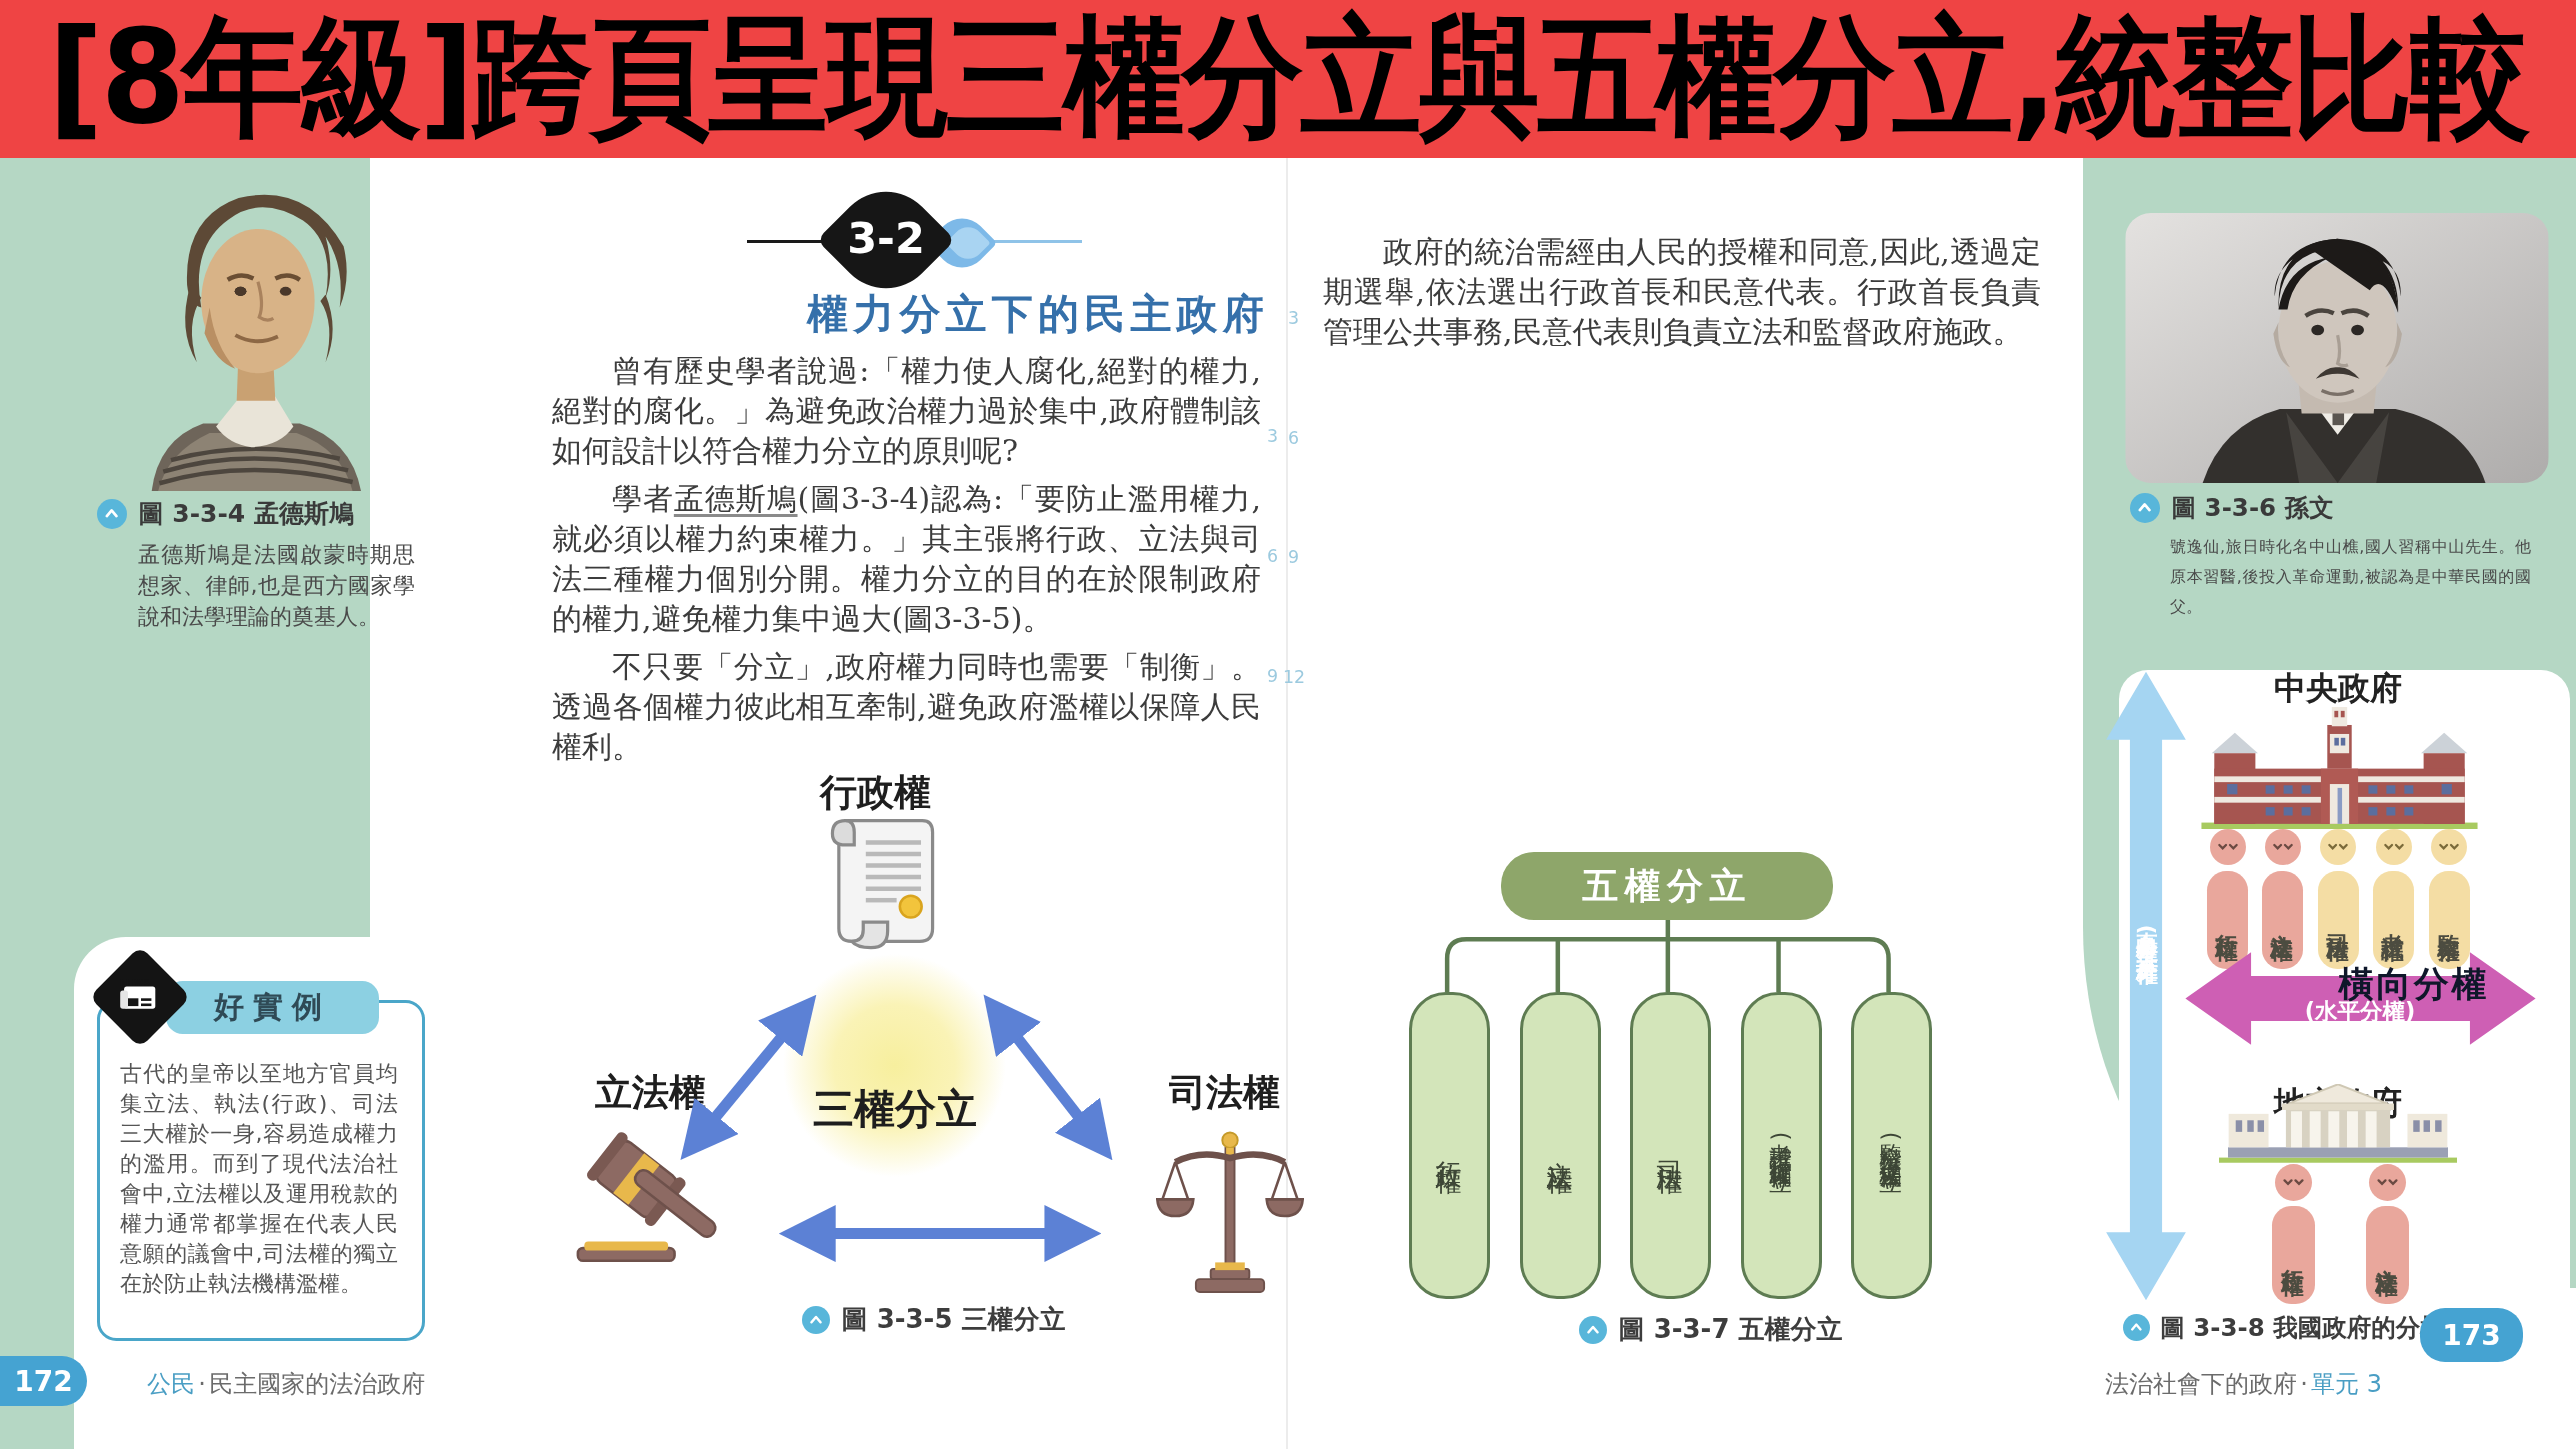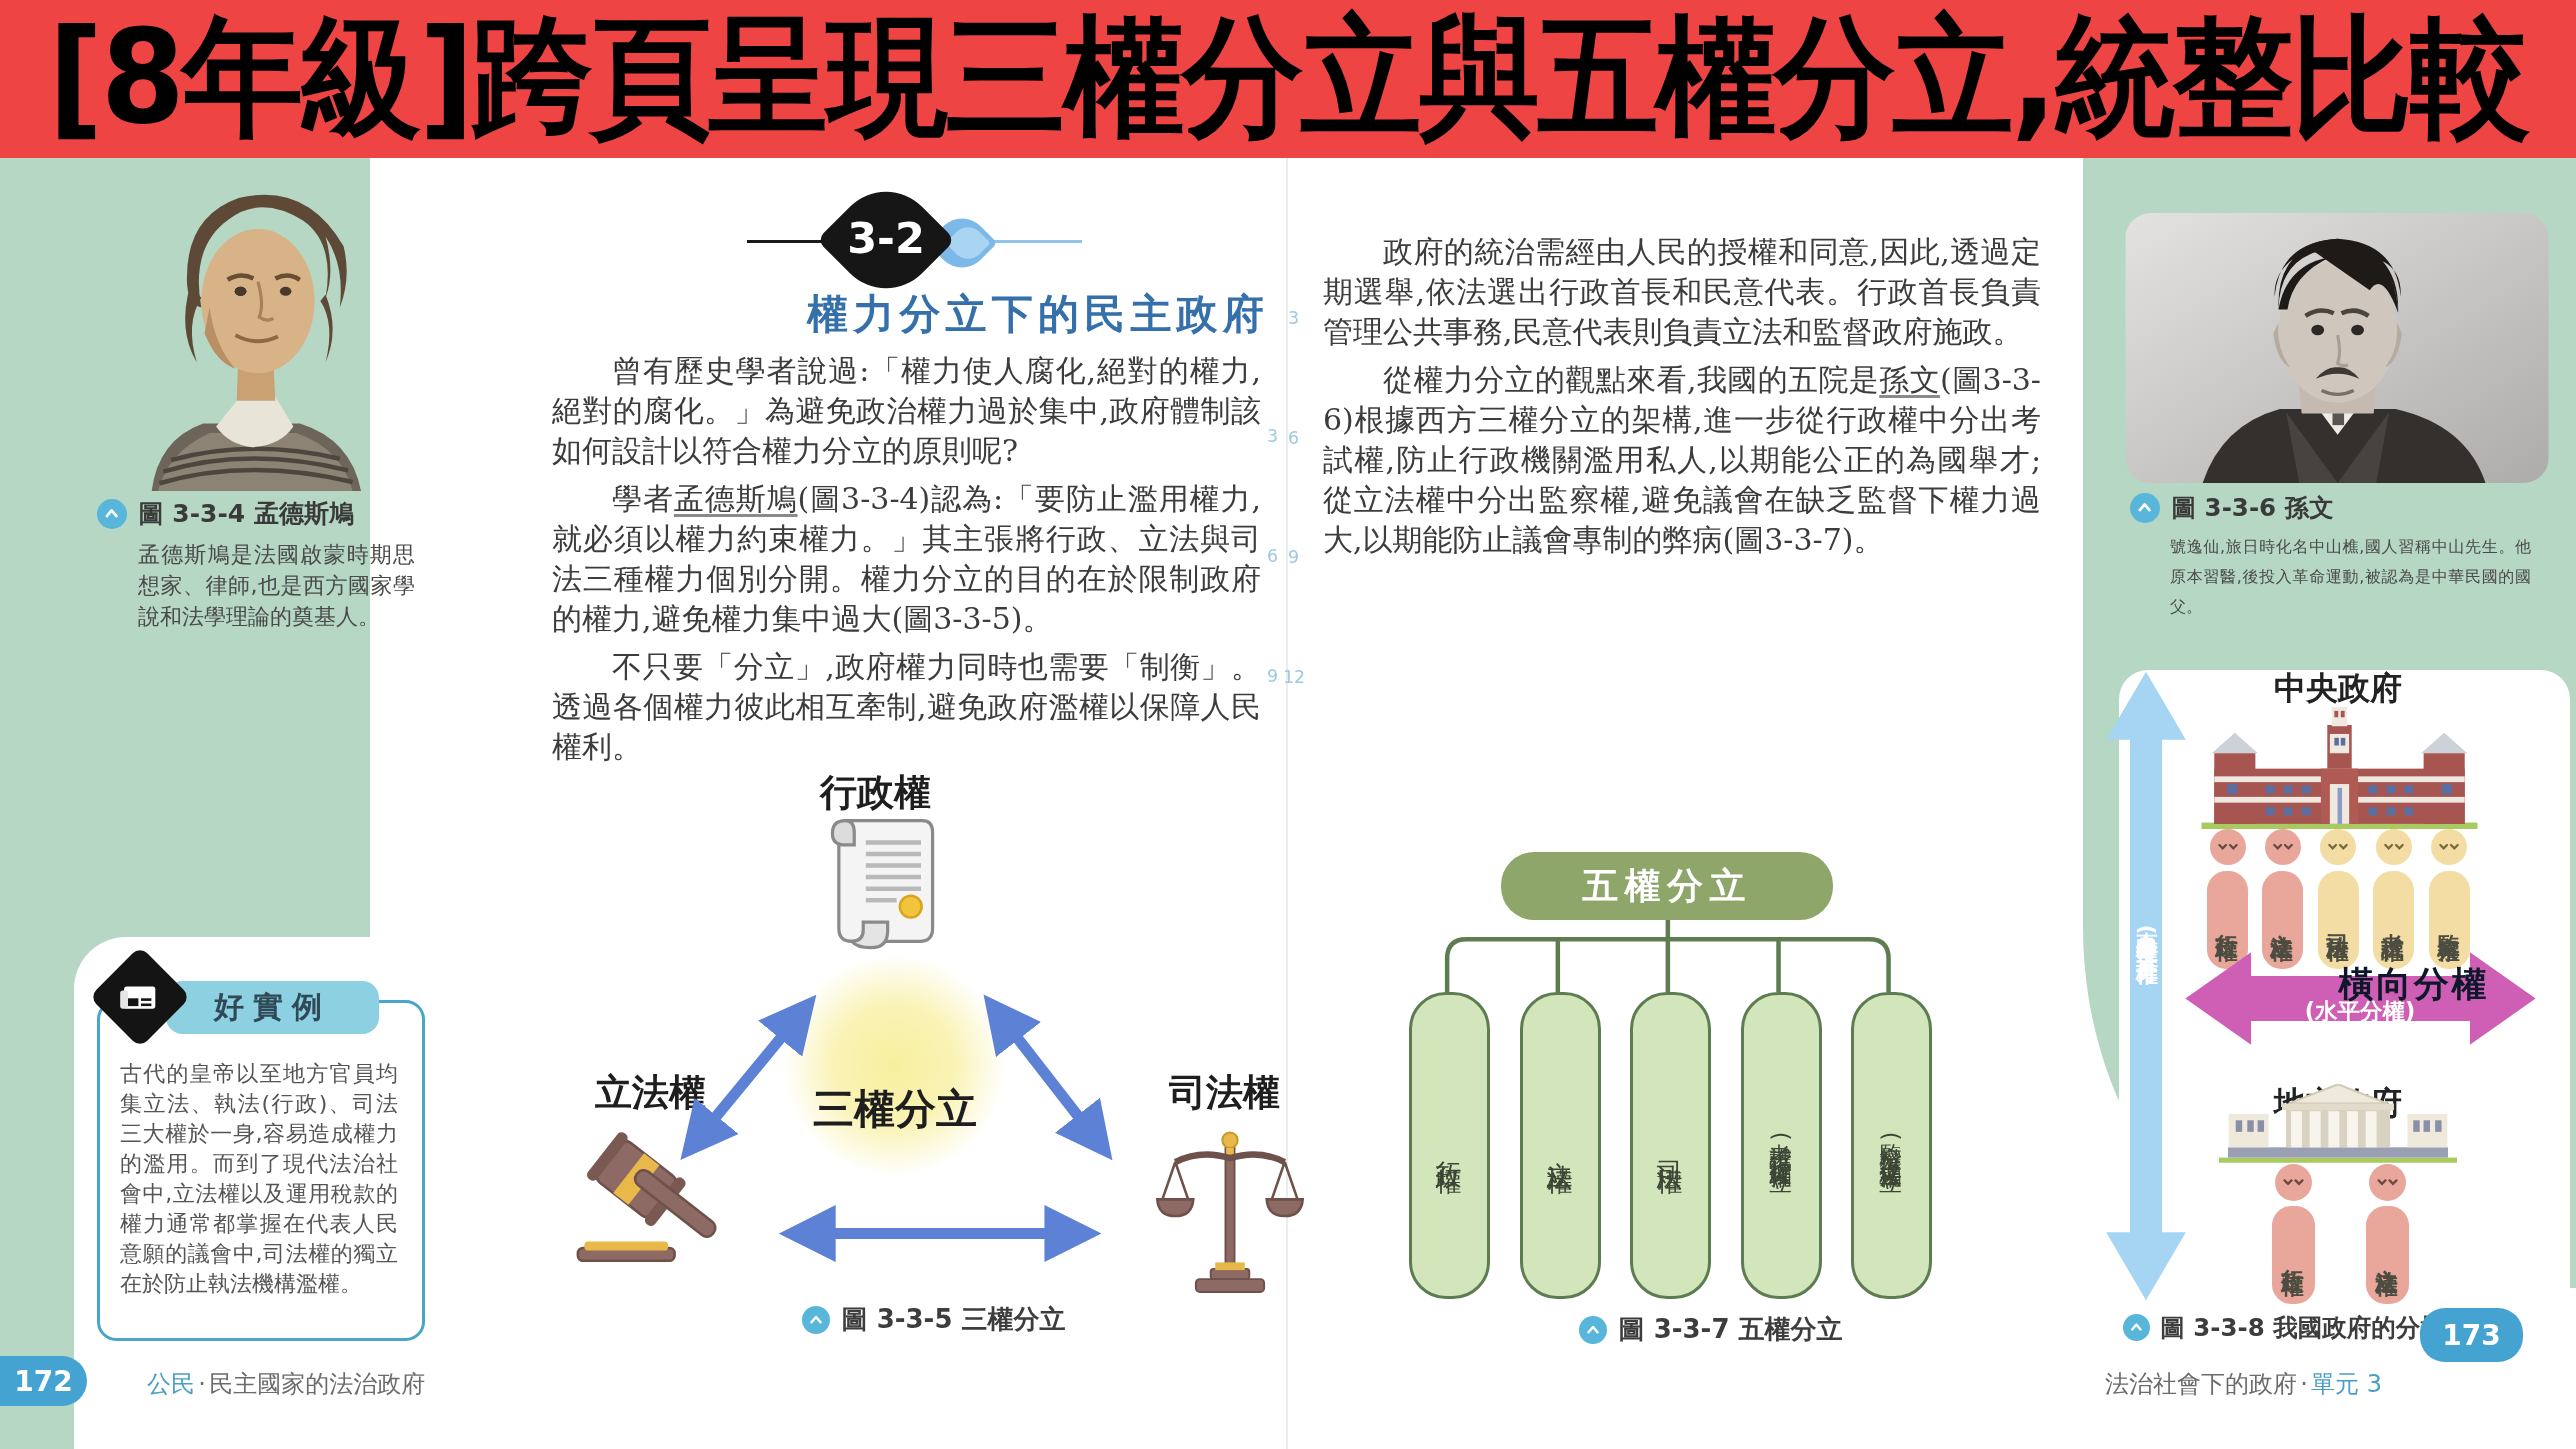--- a/index.html
+++ b/index.html
@@ -220,21 +220,20 @@
 
 <div class="abs pgbadge" style="left:0;top:1356px;width:87px;height:50px;border-radius:0 25px 25px 0;">172</div>
 <div class="abs" style="left:147px;top:1368px;">
   <span class="foot-text foot-blue">公民</span>
   <span class="foot-text">·</span>
   <span class="foot-text">民主國家的法治政府</span>
 </div>
 
 <div class="abs bodytext" style="left:1315px;top:224px;width:734px;">
   <p><span>政府的統治需經由人民的授權和同意,因此,透過定期選舉,依法選出行政首長和民意代表。行政首長負責管理公共事務,民意代表則負責立法和監督政府施政。</span></p>
-  <p><span>從權力分立的觀點來看,我國的五院是</span><span class="u-solid">孫文</span><span>(圖3-3-6)根據西方三權分立的架構,進一步從行政權中分出考試權,防止行政機關濫用私人,以期能公正的為國舉才;從立法權中分出監察權,避免議會在缺乏監督下權力過大,以期能防止議會專制的弊病(圖3-3-7)。</span></p>
 </div>
 <div class="abs linenum" style="left:1288px;top:308px;">3</div>
 <div class="abs linenum" style="left:1288px;top:428px;">6</div>
 <div class="abs linenum" style="left:1288px;top:547px;">9</div>
 <div class="abs linenum" style="left:1283px;top:667px;">12</div>
 
 <svg class="abs" style="left:2125px;top:213px;width:424px;height:270px;border-radius:26px;" viewBox="0 0 658 420">
   <defs>
       <linearGradient id="bgph" x1="0" y1="0" x2="1" y2="1">
     <stop offset="0" stop-color="#e4e2e0"></stop>

